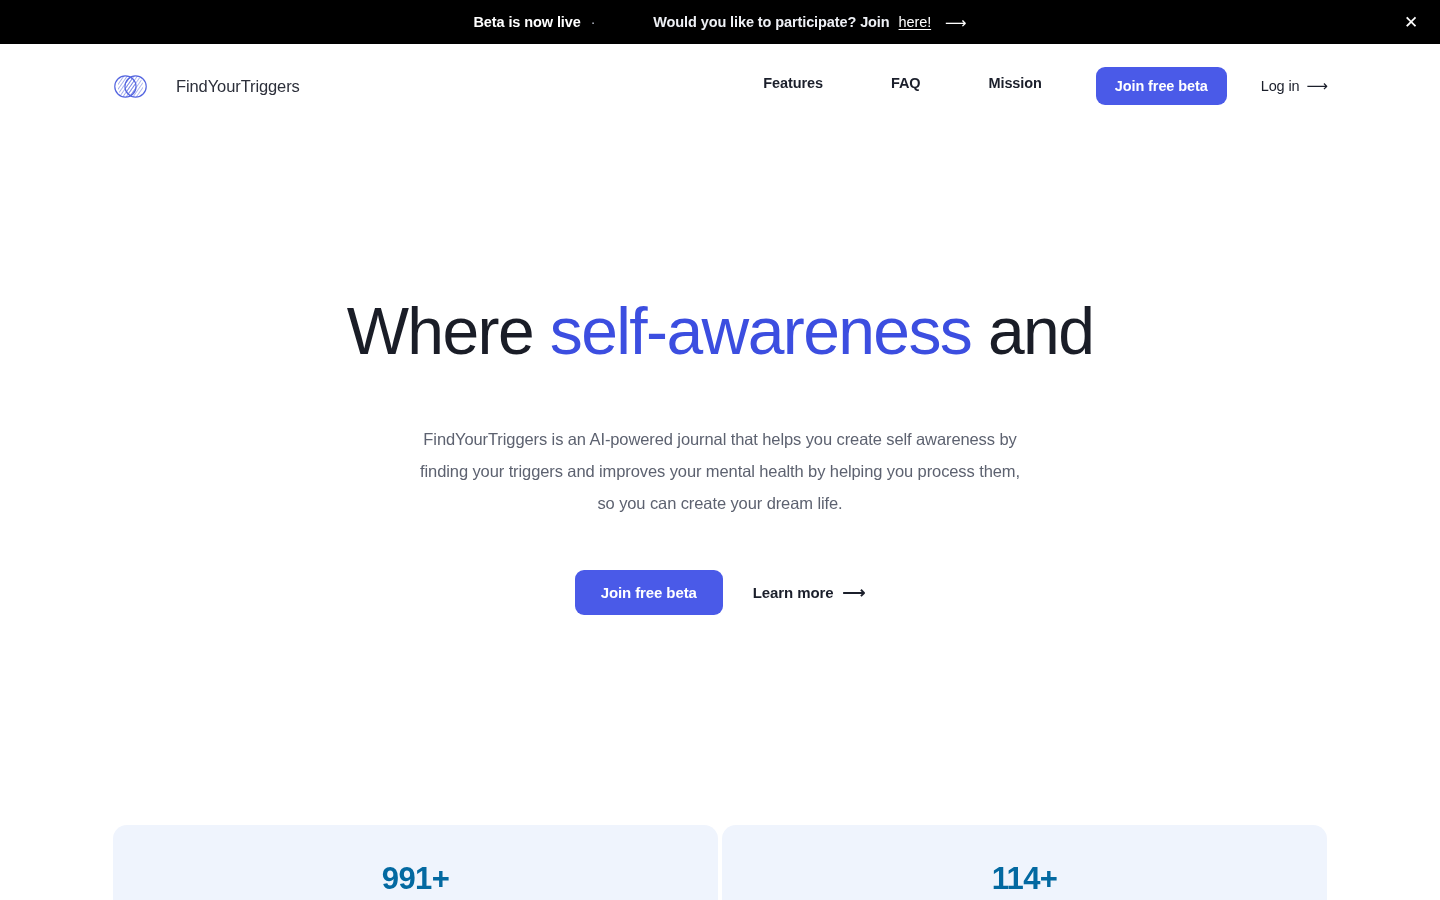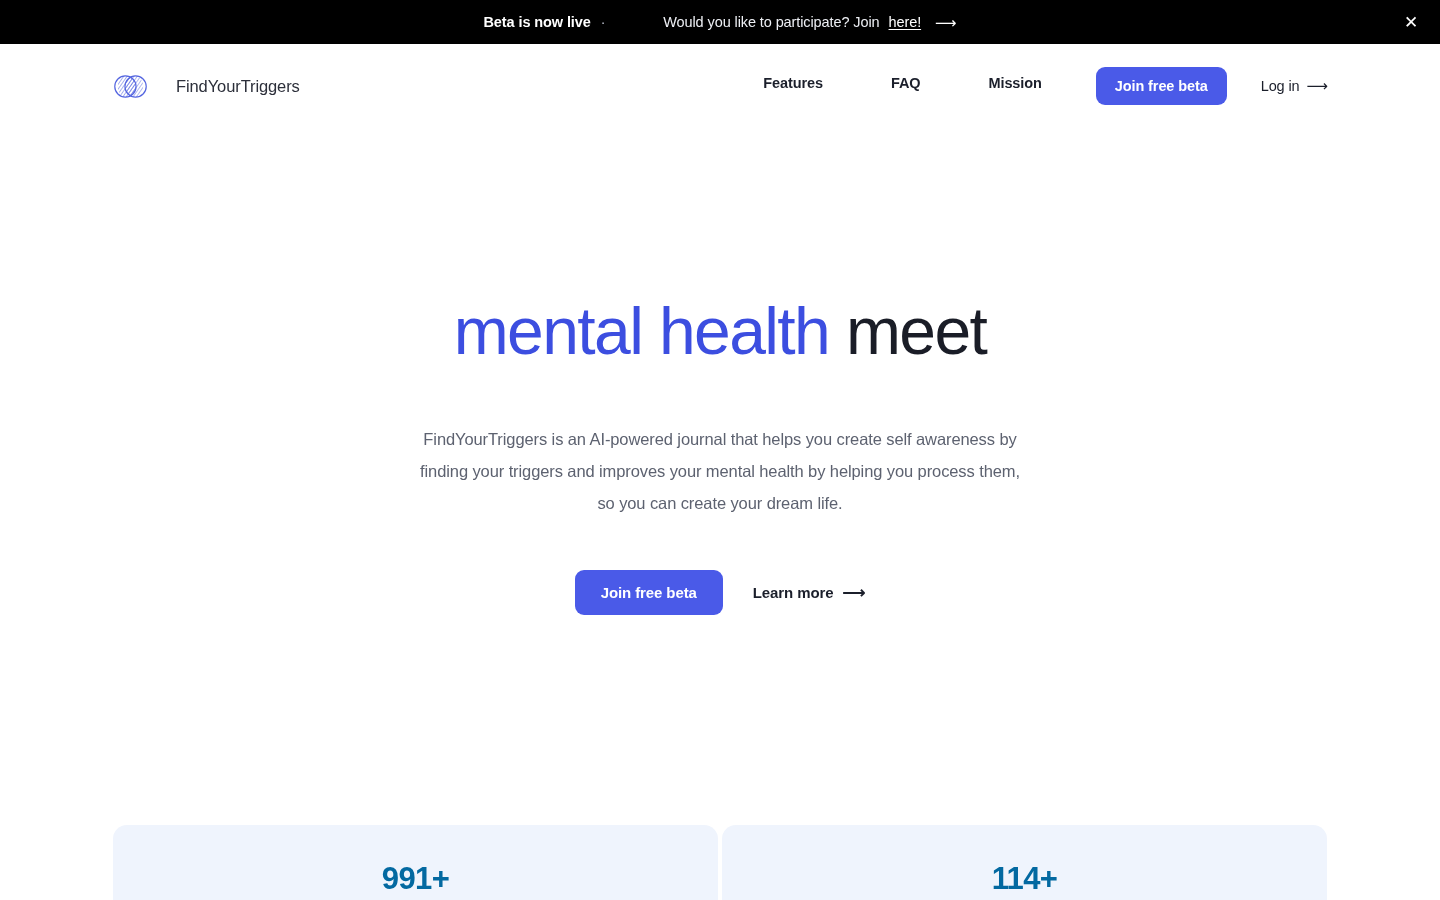--- a/index.html
+++ b/index.html
@@ -25,21 +25,21 @@
   }
   .banner-inner {
     display: flex;
     align-items: center;
     gap: 9px;
     font-size: 14.5px;
     letter-spacing: -0.1px;
   }
   .banner-strong { font-weight: 700; color: #ffffff; }
   .banner-dot { color: #c2c7d4; font-size: 14px; padding: 0 1px; }
-  .banner-rest { font-weight: 400; color: #eef0f5; margin-left: 48px; }
+  .banner-rest { font-weight: 700; color: #eef0f5; margin-left: 48px; }
   .banner-link {
     color: #ffffff;
     text-decoration: underline;
     text-underline-offset: 2px;
   }
   .banner-arrow {
     display: inline-block;
     font-size: 15px;
     color: #ffffff;
     margin-left: 5px;
@@ -260,21 +260,21 @@
     <button class="nav-cta">Join free beta</button>
     <a class="nav-login" href="#">
       <span>Log in</span>
       <span class="arr">⟶</span>
     </a>
   </nav>
 </header>
 
 <main class="hero">
   <h1 class="hero-title">
-    <span class="line"><span class="hl">mental health</span><span> meet</span></span>
+    <span class="line"><span>Where </span><span class="hl">self-awareness</span><span> and</span></span>
   </h1>
 
   <p class="hero-sub">FindYourTriggers is an AI-powered journal that helps you create self awareness by finding your triggers and improves your mental health by helping you process them, so you can create your dream life.</p>
 
   <div class="hero-actions">
     <button class="btn-primary">Join free beta</button>
     <a class="btn-link" href="#">
       <span>Learn more</span>
       <span class="arr">⟶</span>
     </a>

